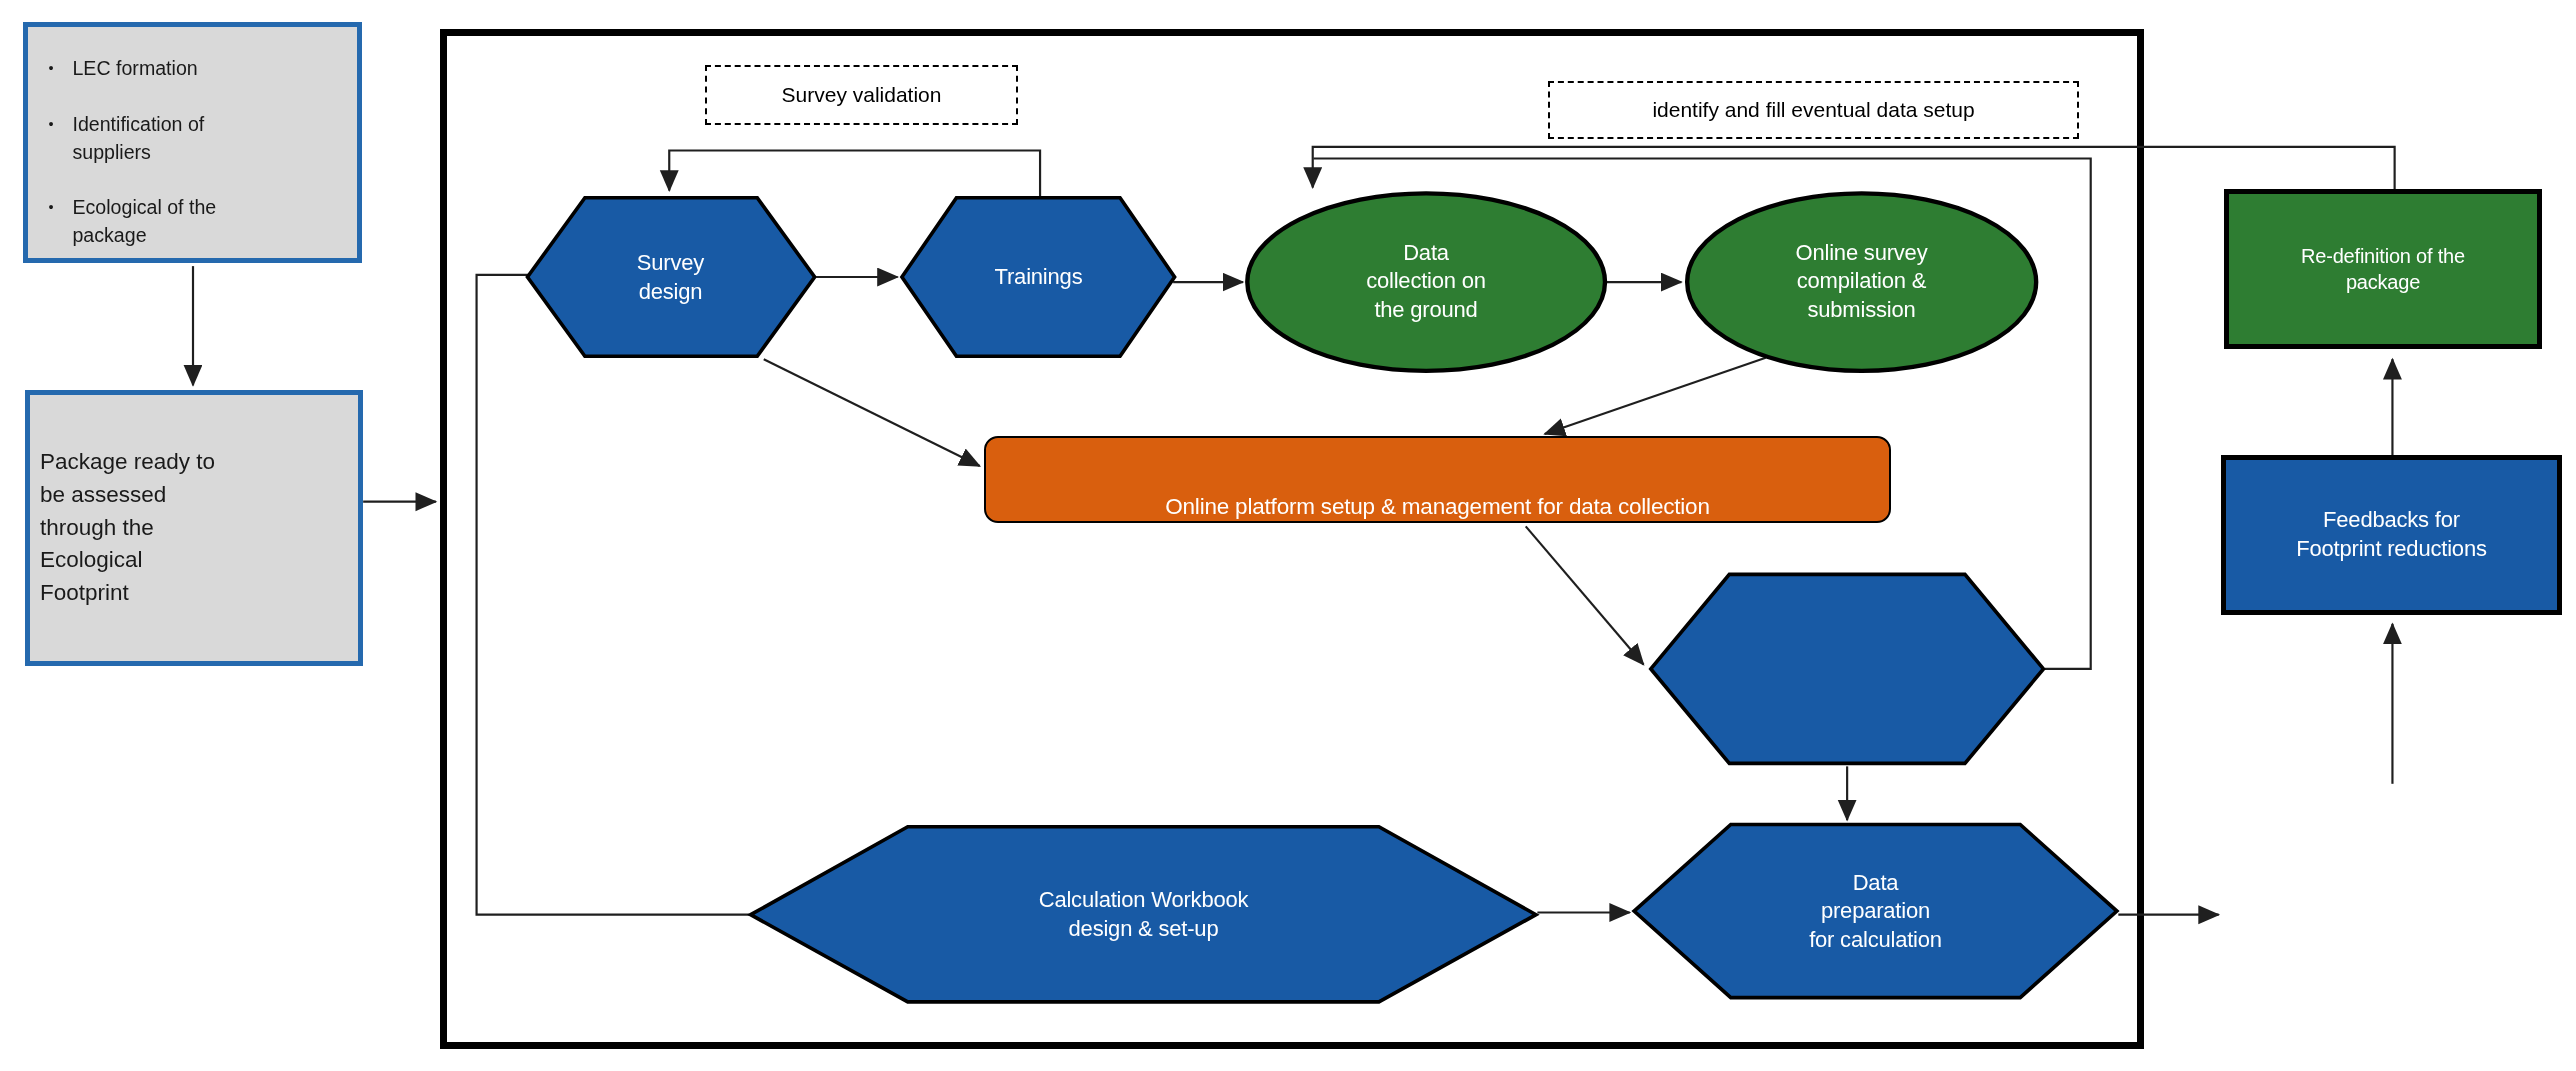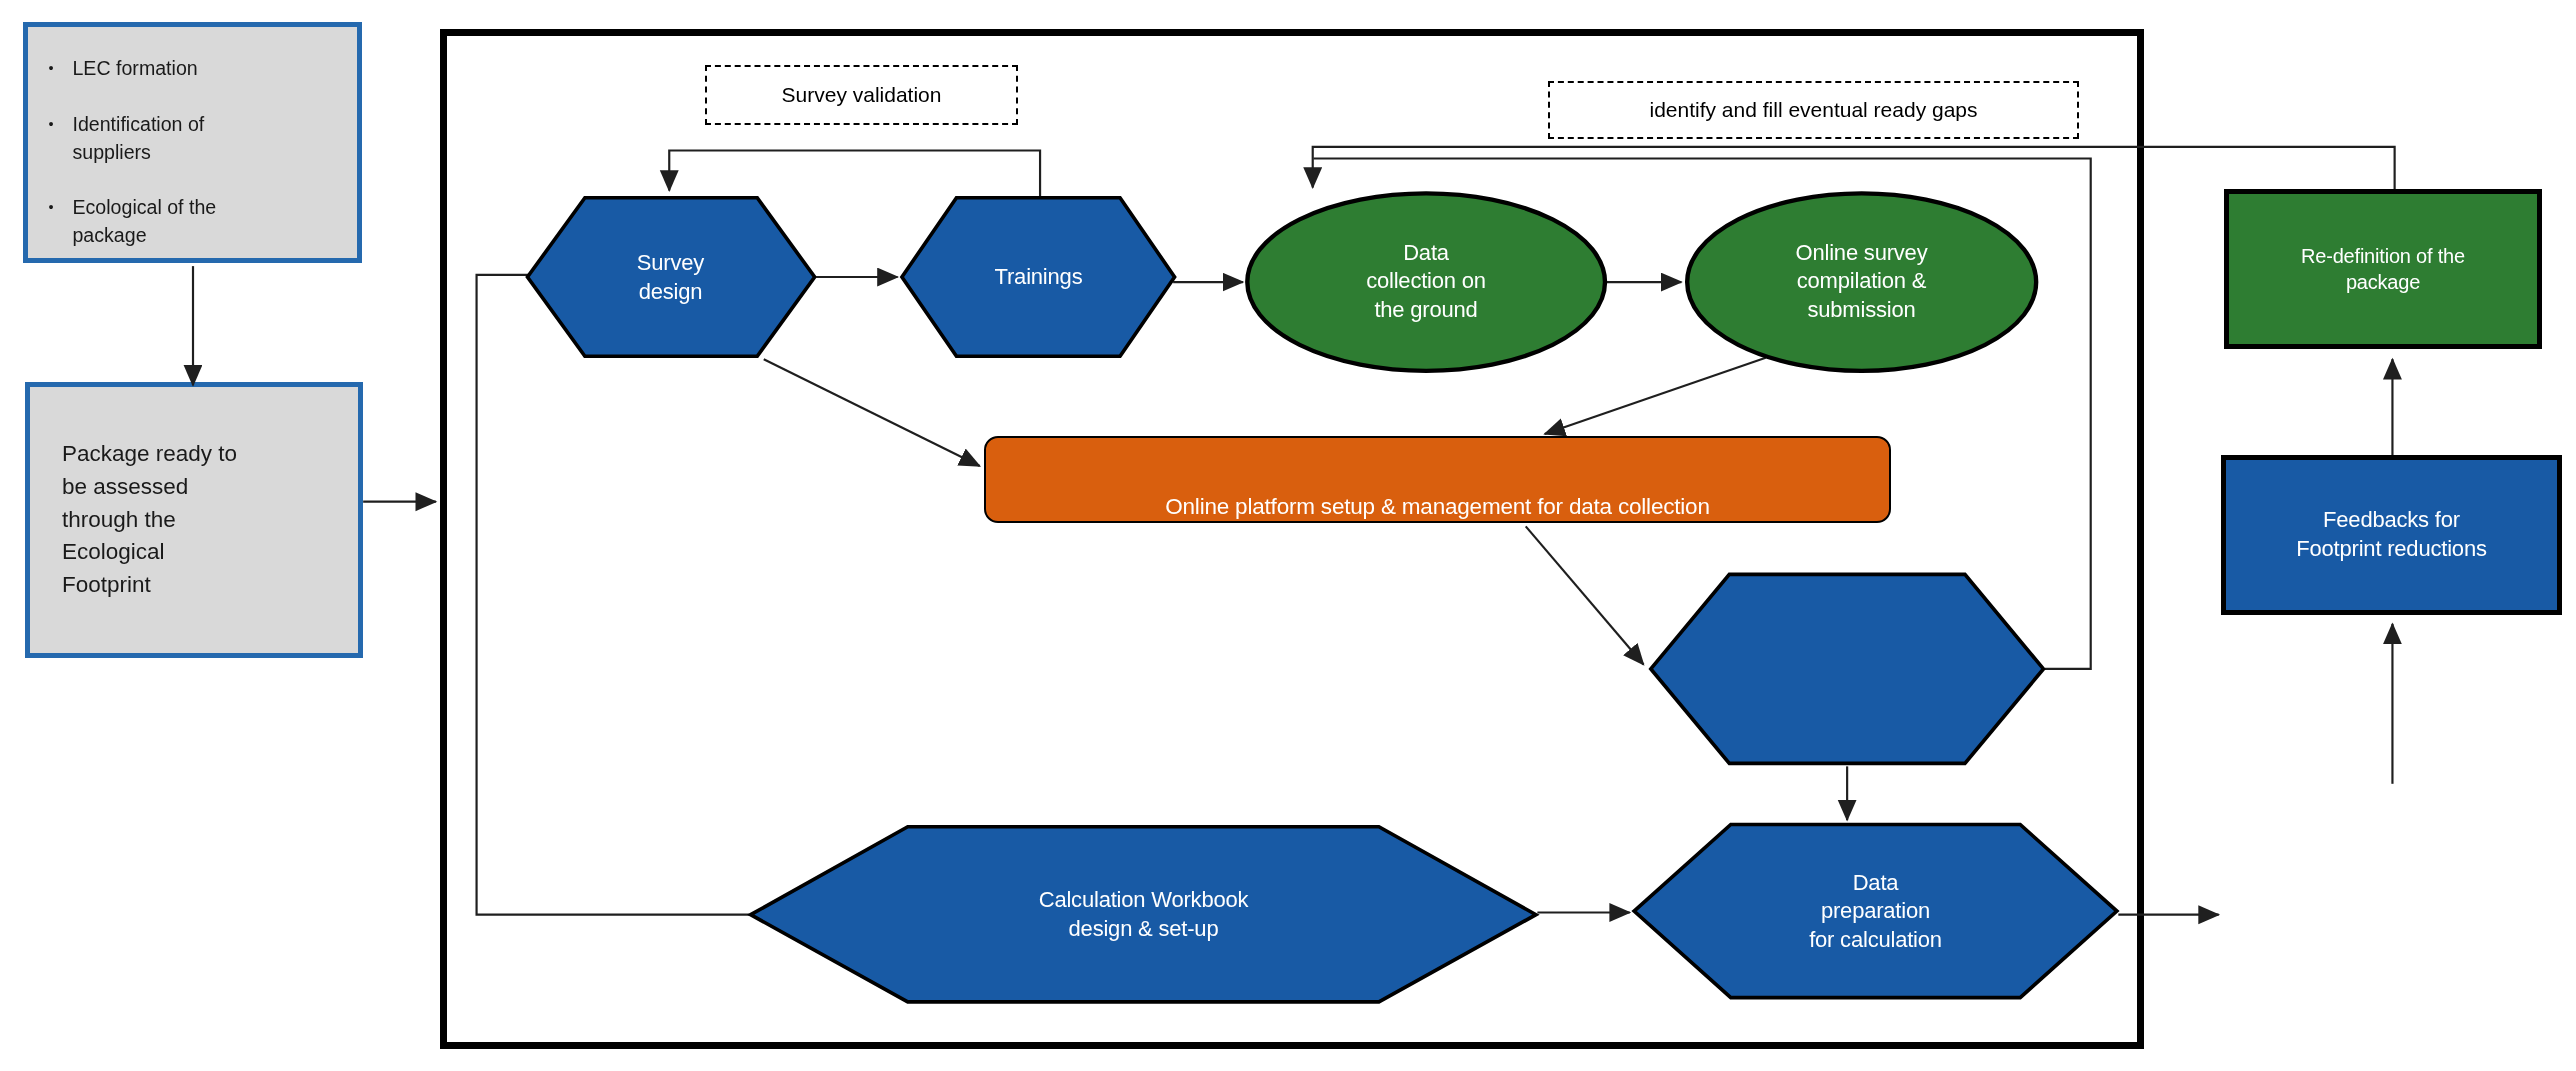--- a/index.html
+++ b/index.html
@@ -33,22 +33,22 @@
              border:5.8px solid #000;z-index:3;font-size:20px;}
   #feedback-box{left:2221px;top:455px;width:341px;height:160px;background:var(--blue);
                 border:5.8px solid #000;z-index:3;font-size:22px;}
   #ef-box{left:2223px;top:784px;width:339px;height:268px;background:var(--blue);
           border:5.8px solid #000;z-index:3;font-size:27px;}
 
   
   #prep-box{left:23px;top:22px;width:339px;height:241px;padding:28px 14.5px 0 20.4px;z-index:2;}
   .bullet-item{display:flex;gap:19px;margin-bottom:28px;font-size:19.6px;line-height:1.42;}
   .bullet-dot{font-size:14.5px;line-height:1.9;}
-  #ready-box{left:25px;top:382px;width:338px;height:276px;display:flex;align-items:center;
-             padding-left:32px;font-size:22.5px;line-height:1.46;z-index:2;}
+  #ready-box{left:25px;top:390px;width:338px;height:276px;display:flex;align-items:center;
+             padding-left:10px;font-size:22.5px;line-height:1.46;z-index:2;}
 
   
   #wires{position:absolute;left:0;top:0;width:2576px;height:1071px;z-index:2;}
   .ln{stroke:var(--line);stroke-width:3;fill:none;}
   .hex{fill:var(--blue);stroke:#000;stroke-width:5;}
   .ell{fill:var(--green);stroke:#000;stroke-width:6;}
 
   
   .shape-label{font-size:22px;line-height:1.3;}
 </style>
@@ -117,21 +117,21 @@
     <polygon class="hex" points="1032,1258 1248,1137 1896,1137 2112,1258 1896,1378 1248,1378"></polygon>
 
     <ellipse class="ell" cx="1961" cy="388" rx="246" ry="122"></ellipse>
     <ellipse class="ell" cx="2560" cy="388" rx="240" ry="122"></ellipse>
   </svg>
 
   <div class="abs dashedbox center" style="left:705px;top:65px;width:313px;height:60px;">
     <span>Survey validation</span>
   </div>
   <div class="abs dashedbox center" style="left:1548px;top:81px;width:531px;height:58px;">
-    <span>identify and fill eventual ready gaps</span>
+    <span>identify and fill eventual data setup</span>
   </div>
 
   <div class="abs center node-label" id="orange-box">
     <span>Online platform setup &amp; management for data collection</span>
   </div>
   <div class="abs center node-label" id="redef-box">
     <span class="pre">Re-definition of the
 package</span>
   </div>
   <div class="abs center node-label" id="feedback-box">

